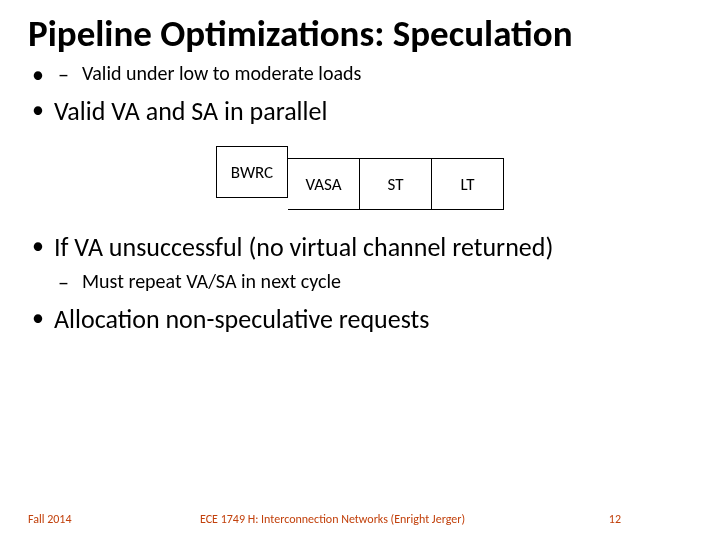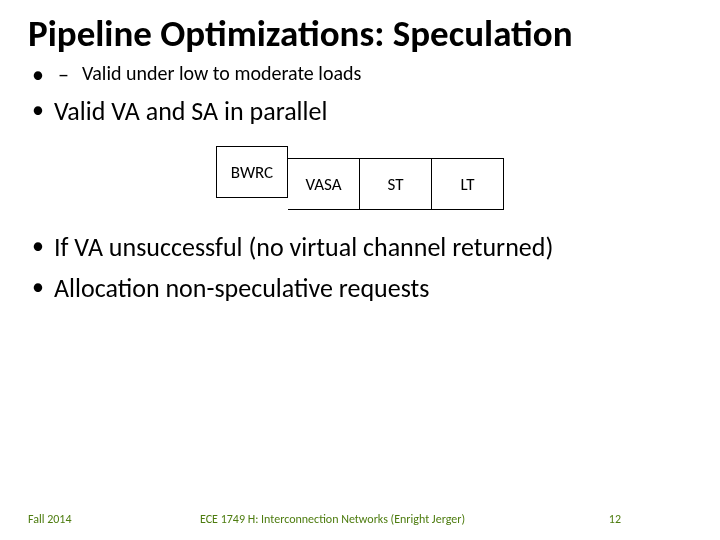--- a/index.html
+++ b/index.html
@@ -9,21 +9,21 @@
   ul.top { list-style: none; }
   ul.top > li { position: relative; padding-left: 26px; font-size: 26px; line-height: 1.18; margin-bottom: 10px; }
   ul.top > li::before { content: "•"; position: absolute; left: 4px; top: 0; font-size: 24px; }
   ul.sub { list-style: none; margin-top: 6px; margin-bottom: 2px; }
   ul.sub > li { position: relative; padding-left: 28px; font-size: 20px; line-height: 1.25; }
   ul.sub > li::before { content: "–"; position: absolute; left: 4px; top: 0; font-size: 22px; }
   .stage-row { display: flex; justify-content: center; margin: 20px 0 22px 0; }
   .stage-grid { display: flex; }
   .stage { width: 72px; height: 52px; border: 1px solid #000; display: flex; flex-direction: row; align-items: center; justify-content: center; font-size: 17px; line-height: 1.15; }
   .stage + .stage { border-left: none; margin-top: 12px; }
-  .footer { position: absolute; bottom: 14px; left: 0; width: 649px; display: flex; justify-content: flex-end; align-items: center; padding: 0 28px; font-size: 12px; color: #4d7c0f; }
+  .footer { position: absolute; bottom: 14px; left: 0; width: 649px; display: flex; justify-content: flex-end; align-items: center; padding: 0 28px; font-size: 12px; color: #c2410c; }
   .footer .center { position: absolute; left: 16px; right: 0; text-align: center; }
   .footer .right { margin-left: auto; }
 </style>
 </head>
 <body>
 
 <div class="slide">
 
   <h1 class="title">Pipeline Optimizations: Speculation</h1>
 
@@ -55,20 +55,25 @@
       </div>
       <div class="stage">
         <span>LT</span>
       </div>
     </div>
   </div>
 
   <ul class="top">
     <li>
       <span>If VA unsuccessful (no virtual channel returned)</span>
+      <ul class="sub">
+        <li>
+          <span>Must repeat VA/SA in next cycle</span>
+        </li>
+      </ul>
     </li>
     <li>
       <span>Allocation non-speculative requests</span>
     </li>
   </ul>
 
   <div class="footer">
     <span>Fall 2014</span>
     <span class="center">ECE 1749 H: Interconnection Networks (Enright Jerger)</span>
     <span class="right">12</span>

